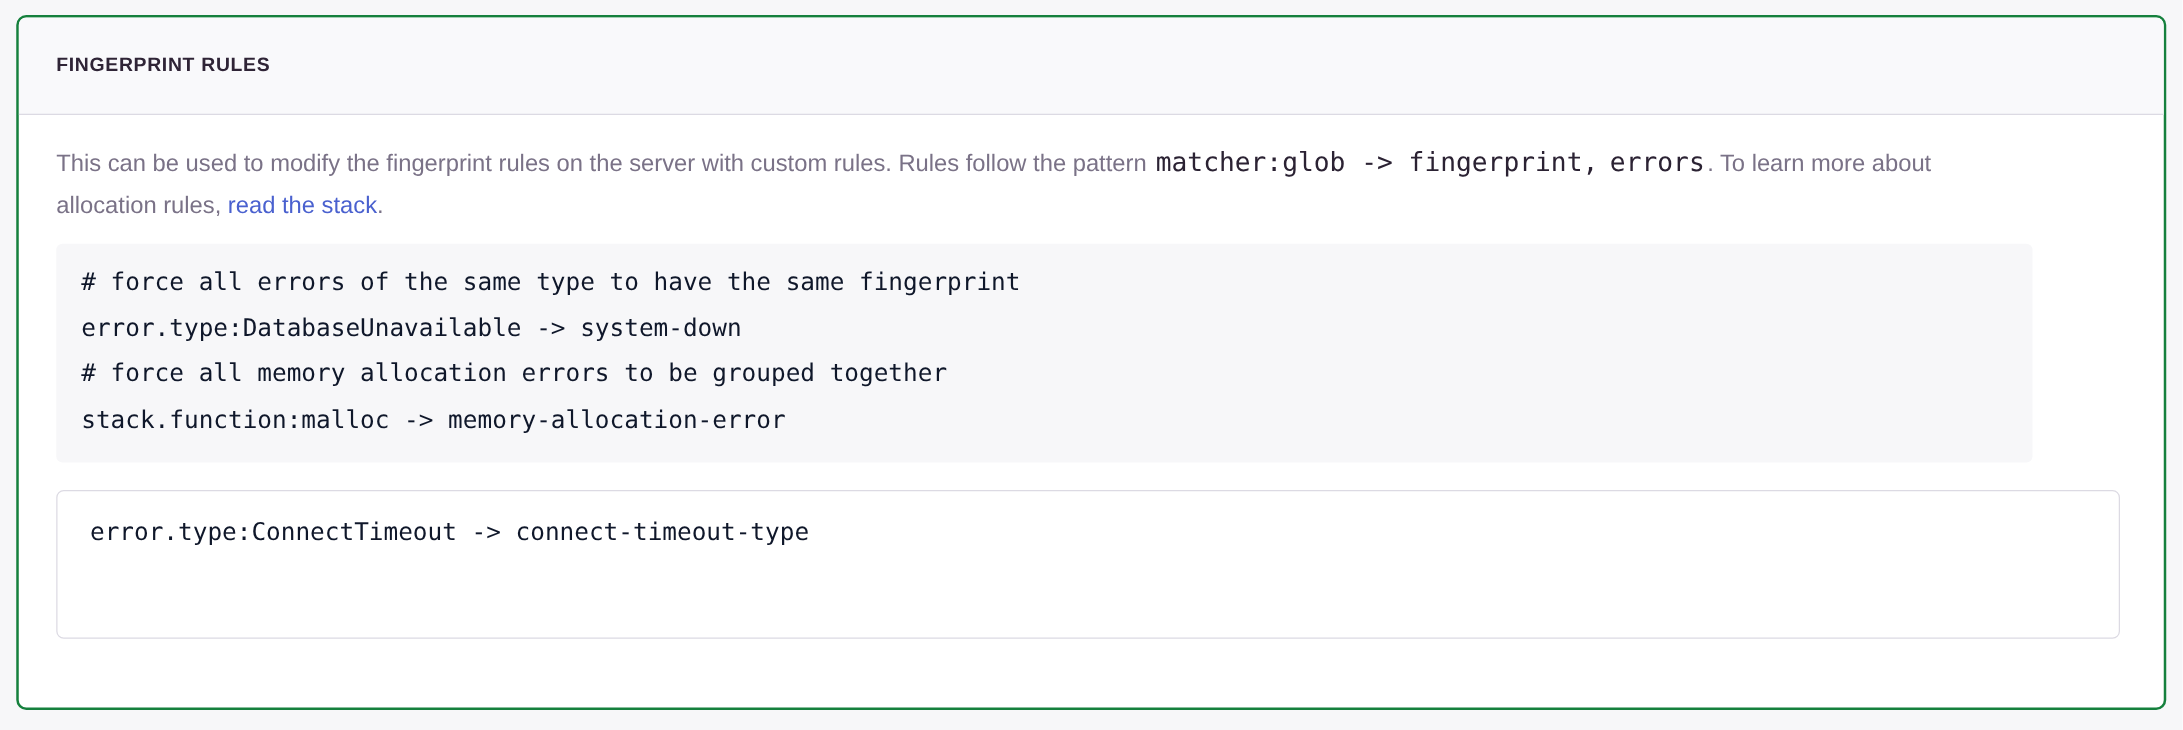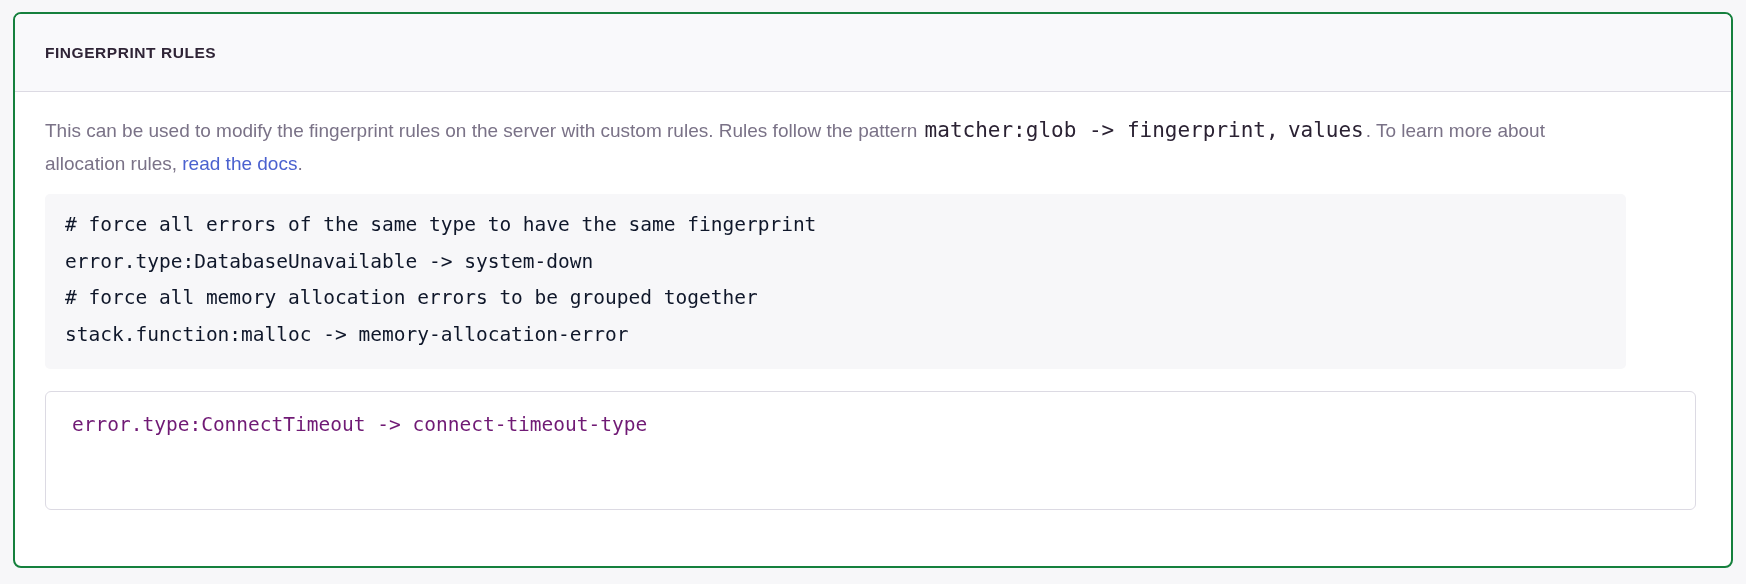--- a/index.html
+++ b/index.html
@@ -97,41 +97,41 @@
     display: block;
     width: 1651px;
     height: 119px;
     background: #ffffff;
     border: 1px solid #dcdae3;
     border-radius: 6px;
     padding: 16px 22px 16px 26px;
     font-family: "DejaVu Sans Mono", "Liberation Mono", monospace;
     font-size: 19.5px;
     line-height: 34px;
-    color: #701a75;
+    color: #0f172a;
     resize: none;
     outline: none;
     overflow: hidden;
   }
   .rules-input::placeholder {
     color: #a9a3b3;
   }
 </style>
 </head>
 <body>
 
 <div class="panel">
 
   <div class="panel-header">
     <div class="panel-title">Fingerprint Rules</div>
   </div>
 
   <div class="panel-body">
 
-    <p class="description"><span>This can be used to modify the fingerprint rules on the server with custom rules. Rules follow the pattern </span><code class="inline-code">matcher:glob -&gt; fingerprint,</code> <code class="inline-code">values</code><span>. To learn more about allocation rules, </span><a href="#">read the docs</a><span>.</span></p>
+    <p class="description"><span>This can be used to modify the fingerprint rules on the server with custom rules. Rules follow the pattern </span><code class="inline-code">matcher:glob -&gt; fingerprint,</code> <code class="inline-code">errors</code><span>. To learn more about allocation rules, </span><a href="#">read the stack</a><span>.</span></p>
 
     <div class="code-block">
       <pre># force all errors of the same type to have the same fingerprint
 error.type:DatabaseUnavailable -&gt; system-down
 # force all memory allocation errors to be grouped together
 stack.function:malloc -&gt; memory-allocation-error</pre>
     </div>
 
     <textarea class="rules-input" spellcheck="false" placeholder="matcher:glob -&gt; fingerprint, values" style="">error.type:ConnectTimeout -&gt; connect-timeout-type</textarea>
 

